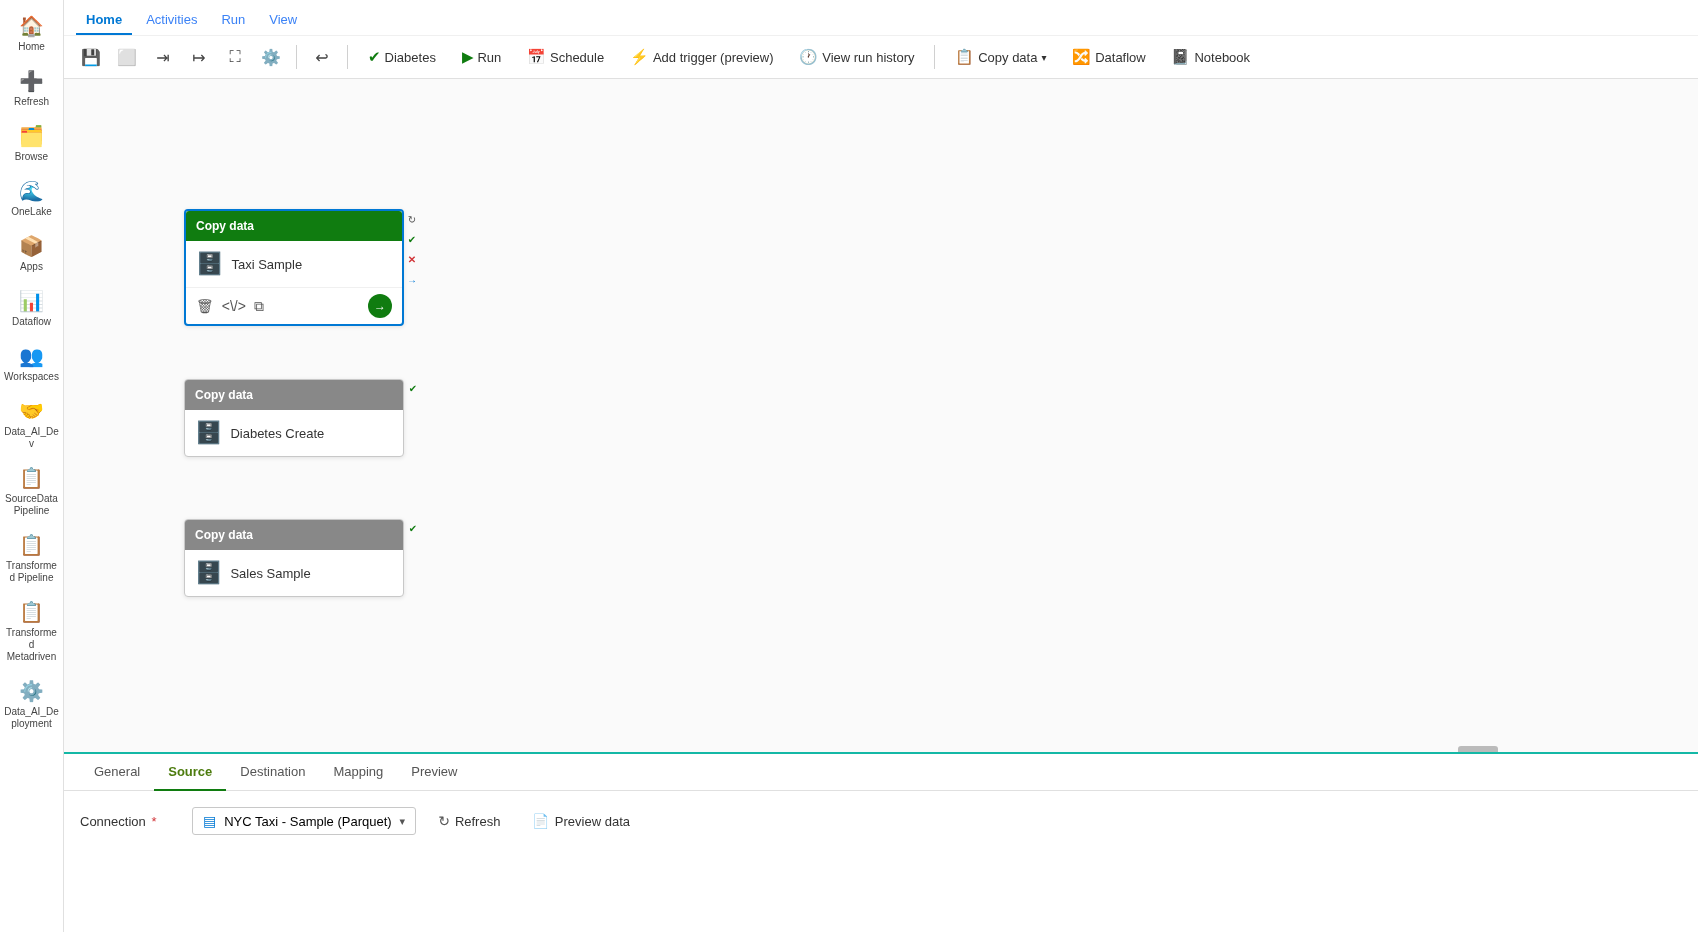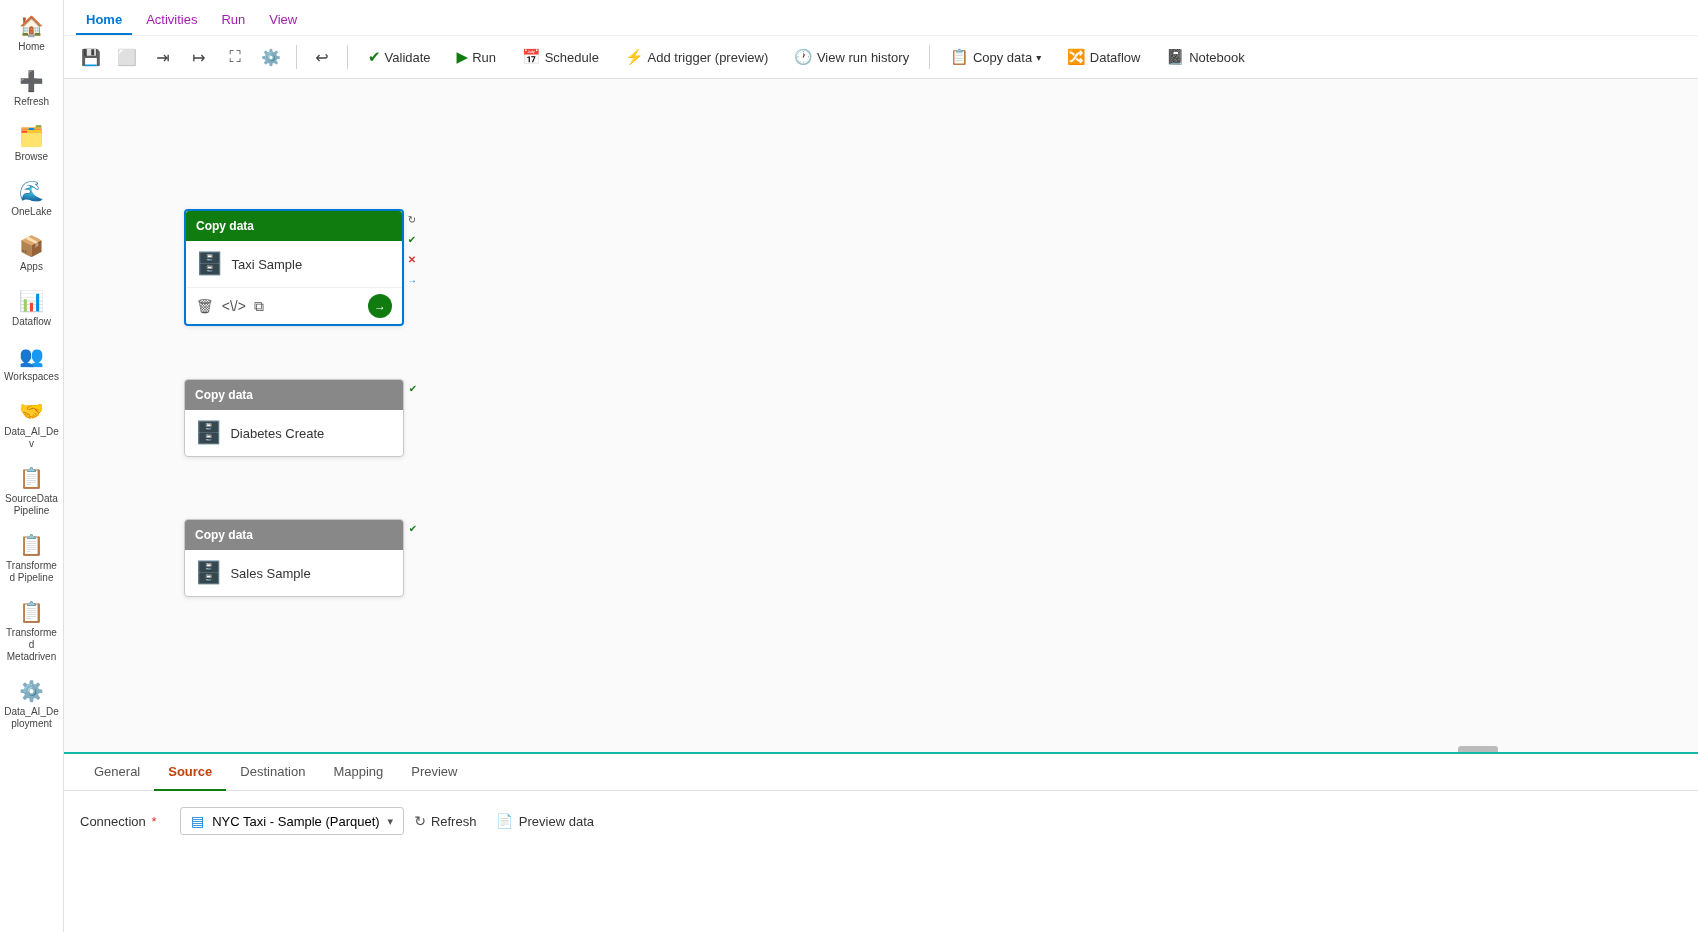--- a/index.html
+++ b/index.html
@@ -49,21 +49,21 @@
     }
     .menu-bar {
       display: flex;
       gap: 4px;
       padding: 6px 12px 0;
     }
     .menu-item {
       padding: 6px 10px;
       cursor: pointer;
       font-size: 13px;
-      color: #a21caf;
+      color: #3b82f6;
       border-bottom: 2px solid transparent;
     }
     .menu-item.active {
       border-bottom: 2px solid #0078d4;
       color: #0078d4;
       font-weight: 600;
     }
 
     .toolbar {
       display: flex;
@@ -213,33 +213,34 @@
     }
     .panel-tab {
       padding: 10px 14px;
       cursor: pointer;
       font-size: 13px;
       color: #555;
       border-bottom: 2px solid transparent;
       margin-bottom: -1px;
     }
     .panel-tab.active {
-      color: #c2410c;
+      color: #4d7c0f;
       border-bottom: 2px solid #107c10;
       font-weight: 600;
     }
     .panel-content {
       padding: 16px;
       display: flex;
       flex-direction: column;
       gap: 12px;
     }
     .field-row {
       display: flex;
       align-items: center;
+      gap: 12px;
     }
     .field-label {
       font-size: 13px;
       color: #333;
       min-width: 100px;
     }
     .field-required { color: #d13438; margin-left: 2px; }
     .connection-dropdown {
       display: flex;
       align-items: center;
@@ -338,21 +339,21 @@
       <button class="toolbar-icon-btn">⬜</button>
       <button class="toolbar-icon-btn">⇥</button>
       <button class="toolbar-icon-btn">↦</button>
       <button class="toolbar-icon-btn">⛶</button>
       <button class="toolbar-icon-btn">⚙️</button>
       <div class="toolbar-separator"></div>
       <button class="toolbar-icon-btn">↩</button>
       <div class="toolbar-separator"></div>
       <button class="toolbar-btn validate">
         <span class="btn-icon">✔</span>
-        <span>Validate</span>
+        <span>Diabetes</span>
       </button>
       <button class="toolbar-btn run-btn">
         <span class="btn-icon">▶</span>
         <span>Run</span>
       </button>
       <button class="toolbar-btn">
         <span class="btn-icon">📅</span>
         <span>Schedule</span>
       </button>
       <button class="toolbar-btn trigger-btn">

